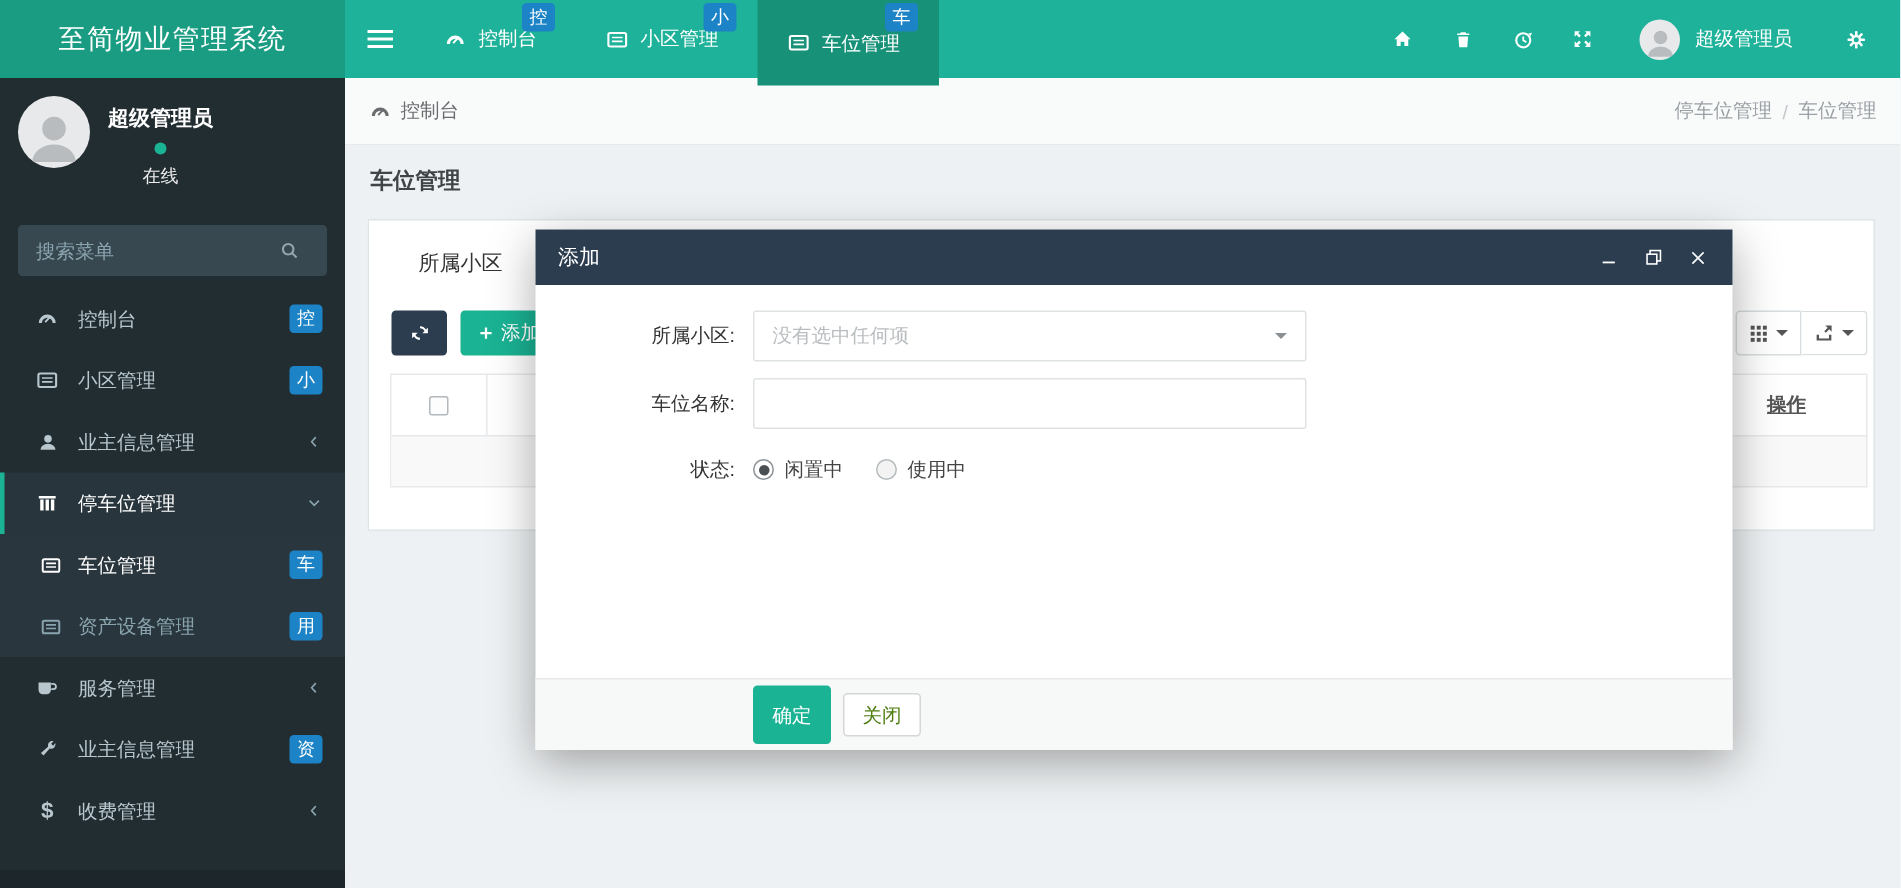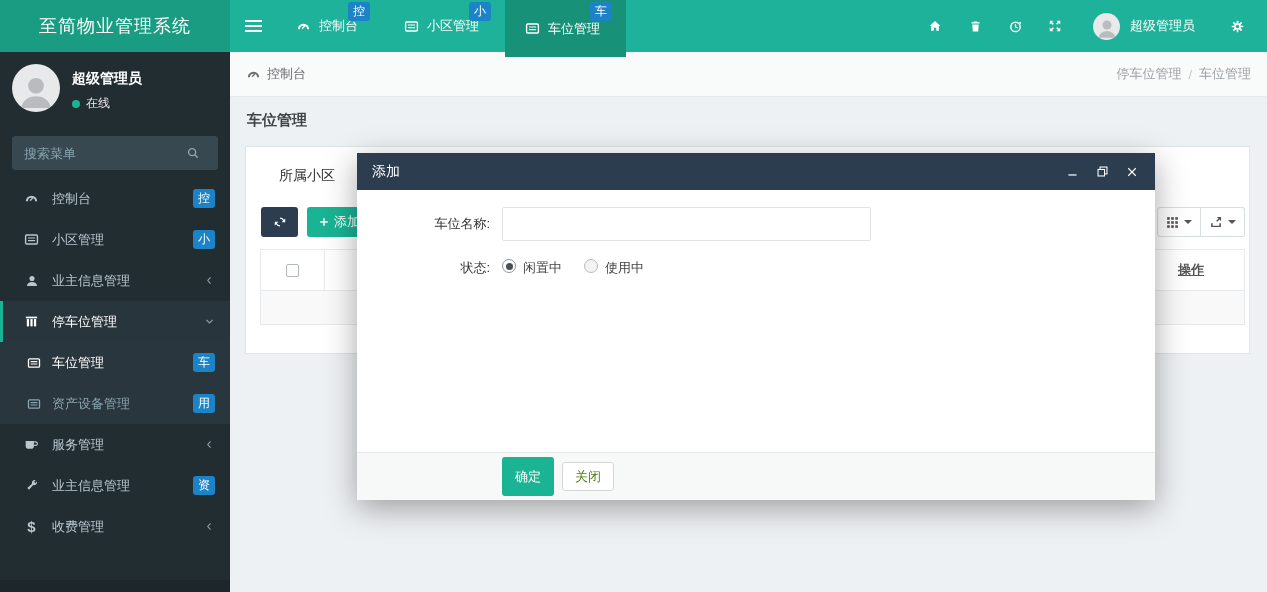--- a/index.html
+++ b/index.html
@@ -33,21 +33,21 @@
   
   .wrapper { display:flex; height:540px; }
 
   
   .sidebar { position:relative; width:230px; background:#222d32; color:#b8c7ce; flex-shrink:0; }
   .user-panel { display:flex; padding:12px 10px 8px 12px; gap:12px; }
   .side-avatar { width:48px; height:48px; border-radius:50%; background:#e7e9ea; overflow:hidden;
                  display:flex; align-items:flex-end; justify-content:center; flex-shrink:0; }
   .user-meta { padding-top:6px; }
   .user-name { color:#fff; font-weight:bold; font-size:14px; margin-bottom:7px; }
-  .user-status { display:flex; align-items:center; gap:6px; color:#ececec; font-size:12px; cursor:pointer; }
+  .user-status { display:flex; align-items:center; gap:6px; color:#ececec; font-size:12px; cursor:pointer;flex-direction:column; }
   .dot { width:8px; height:8px; border-radius:50%; background:#1ab394; }
   .side-search { position:relative; margin:16px 12px 8px; }
   .side-search input { width:100%; height:34px; background:#374850; border:1px solid #374850; border-radius:3px;
                        color:#fff; padding:0 32px 0 11px; font-size:13px; outline:none; }
   .side-search input::placeholder { color:#8aa4af; }
   .search-btn { position:absolute; right:2px; top:2px; width:30px; height:30px; background:none; border:none;
                 color:#95a5ab; cursor:pointer; }
   .menu { list-style:none; margin-top:8px; }
   .m-item { height:41px; display:flex; align-items:center; padding:0 15px 0 20px; gap:12px;
             font-size:13px; color:#b8c7ce; cursor:pointer; border-left:3px solid transparent; }
@@ -112,21 +112,21 @@
   .form-row { display:flex; align-items:center; margin-bottom:11px; }
   .f-label { width:130px; text-align:right; padding-right:12px; color:#333; }
   .select-box { width:369px; height:34px; border:1px solid #e0e3e4; border-radius:2px; background:#fff;
                 display:flex; align-items:center; padding:0 12px; cursor:pointer; }
   .select-box .ph { color:#b9bdbf; flex:1; }
   .select-box .caret { color:#8a8f93; }
   .text-input { width:369px; height:34px; border:1px solid #e0e3e4; border-radius:2px; padding:0 10px;
                 font-size:13px; outline:none; }
   .radio-row { margin-top:18px; }
   .radio-group { display:flex; align-items:center; gap:22px; }
-  .radio-opt { display:flex; gap:7px; cursor:pointer; color:#444; }
+  .radio-opt { display:flex; align-items:center; gap:7px; cursor:pointer; color:#444; }
   .radio { width:14px; height:14px; border-radius:50%; background:#fff; border:1px solid #8f9498;
            display:flex; align-items:center; justify-content:center; }
   .radio.checked::after { content:''; width:7px; height:7px; border-radius:50%; background:#4a4f53; }
   .radio.unchecked { background:#f3f3f3; border-color:#b7bcbf; }
   .modal-footer { height:48px; background:#f7f8f8; border-top:1px solid #e7eaec; display:flex;
                   align-items:center; padding-left:145px; gap:8px; }
   .btn-confirm { height:39px; padding:0 13px; background:#1ab394; color:#fff; }
   .btn-close { height:29px; padding:0 12px; background:#fff; border:1px solid #d6d6d6; color:#4d7c0f; }
   svg { display:block; }
 </style>
@@ -490,20 +490,27 @@
           <span>
               <svg viewBox="0 0 16 16" width="12" height="12">
                 <path d="M3 3l10 10M13 3L3 13" stroke="#fff" stroke-width="1.5"></path>
               </svg>
             </span>
         </button>
       </div>
     </div>
     <div class="modal-body">
       <div class="form-row">
+        <label class="f-label">所属小区:</label>
+        <div class="select-box">
+          <span class="ph">没有选中任何项</span>
+          <span class="caret"></span>
+        </div>
+      </div>
+      <div class="form-row">
         <label class="f-label">车位名称:</label>
         <input class="text-input" type="text" value="" style="">
       </div>
       <div class="form-row radio-row">
         <label class="f-label">状态:</label>
         <div class="radio-group">
           <span class="radio-opt">
             <span class="radio checked"></span>
             <span>闲置中</span>
           </span>

